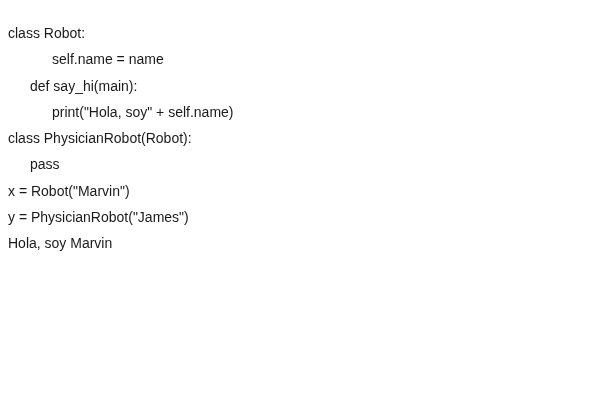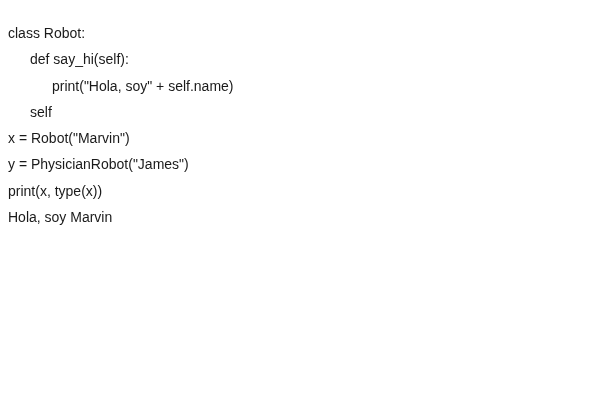--- a/index.html
+++ b/index.html
@@ -26,20 +26,21 @@
   }
   .indent-0 { padding-left: 0; }
   .indent-1 { padding-left: 22px; }
   .indent-2 { padding-left: 44px; }
 </style>
 </head>
 <body>
 
 <div class="page">
   <div class="code-line indent-0">class Robot:</div>
-  <div class="code-line indent-1">def say_hi(self):</div>
+  <div class="code-line indent-2">self.name = name</div>
+  <div class="code-line indent-1">def say_hi(main):</div>
   <div class="code-line indent-2">print("Hola, soy" + self.name)</div>
-  <div class="code-line indent-1">self</div>
+  <div class="code-line indent-0">class PhysicianRobot(Robot):</div>
+  <div class="code-line indent-1">pass</div>
   <div class="code-line indent-0">x = Robot("Marvin")</div>
   <div class="code-line indent-0">y = PhysicianRobot("James")</div>
-  <div class="code-line indent-0">print(x, type(x))</div>
   <div class="code-line indent-0">Hola, soy Marvin</div>
 </div>
 
 </body></html>

